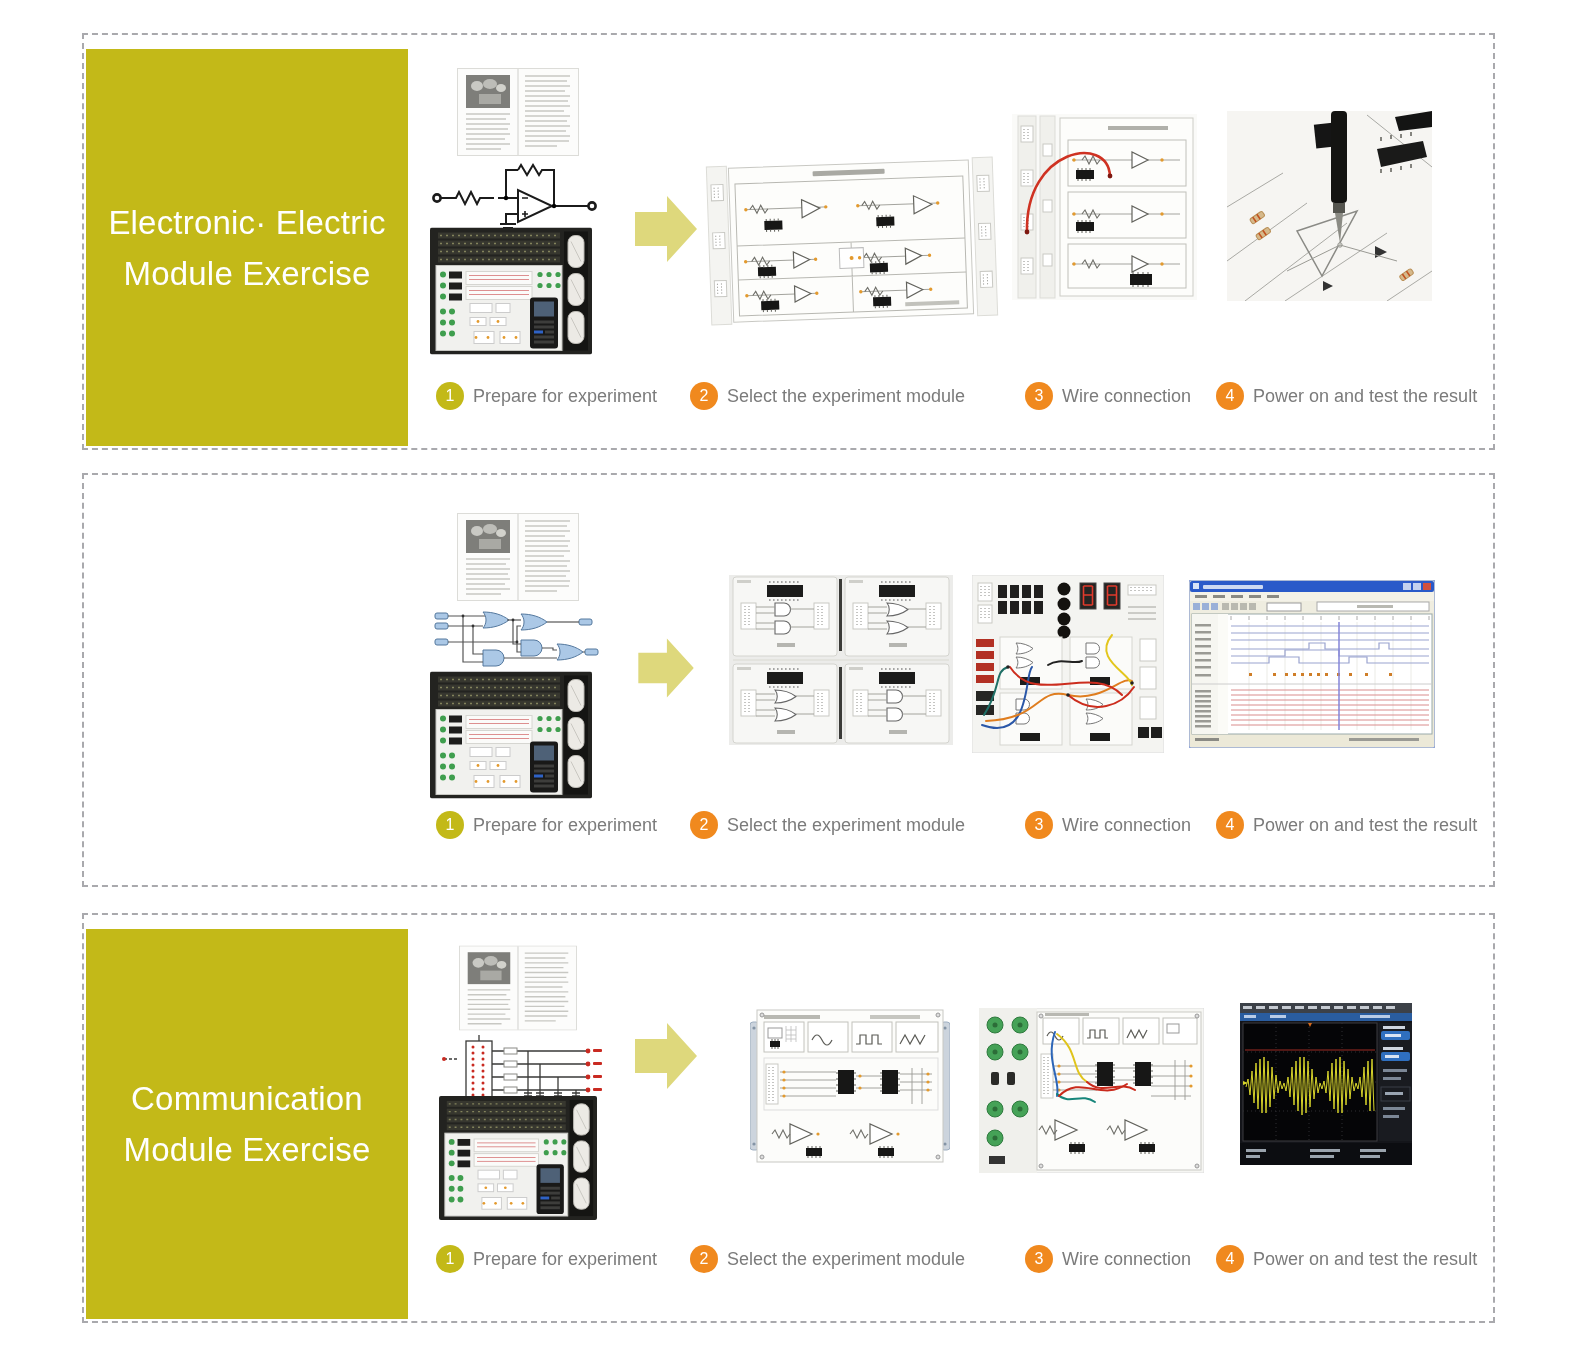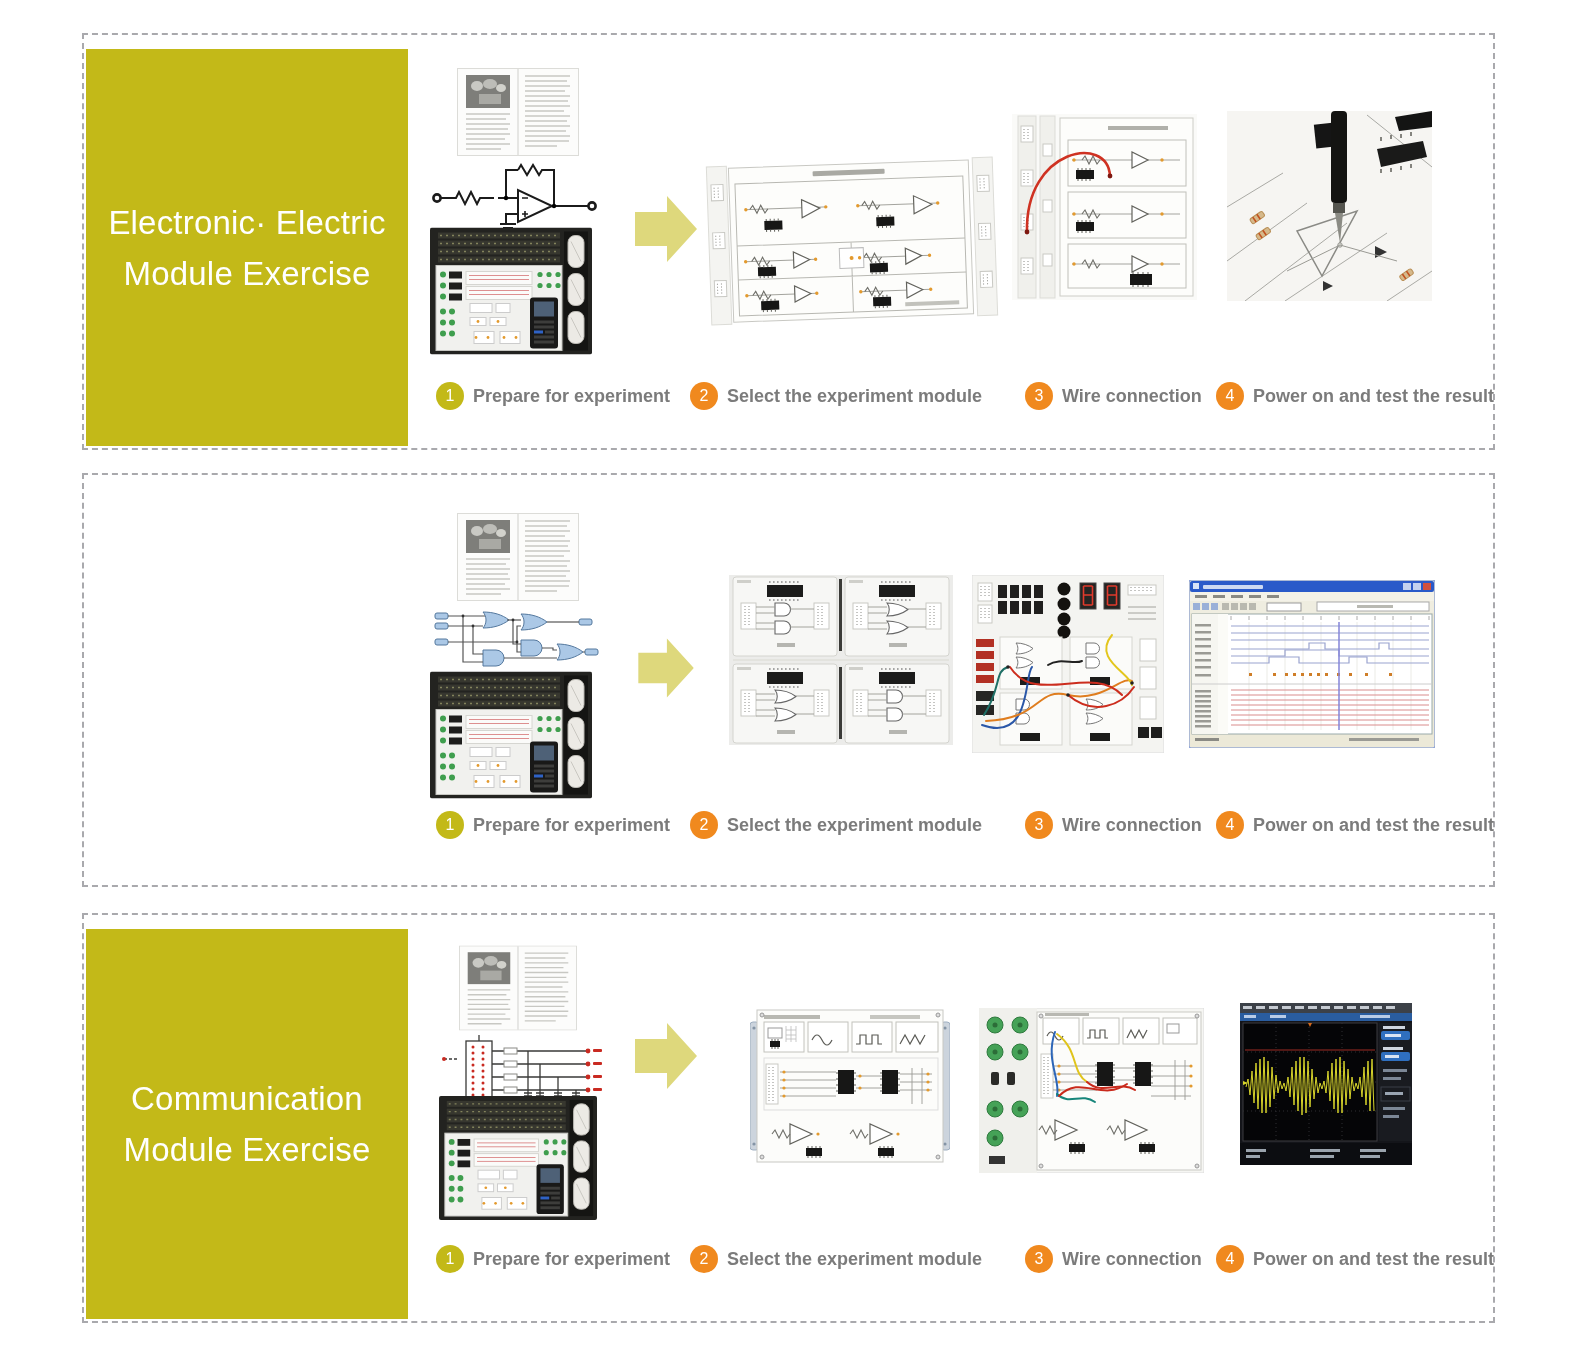--- a/index.html
+++ b/index.html
@@ -14,21 +14,21 @@
           display:flex;flex-direction:column;align-items:center;justify-content:center;row-gap:18px;}
   .tline{color:var(--title_text,#ffffff);font-size:33px;line-height:1;font-weight:400;letter-spacing:.2px;}
   .ph{position:absolute;}
   .ph svg{width:100%;height:100%;display:block;}
   .step{position:absolute;display:flex;align-items:center;column-gap:9px;}
   .r1 .step{top:347px}.r2 .step{top:336px}.r3 .step{top:330px}
   .s1{left:352px}.s2{left:606px}.s3{left:941px}.s4{left:1132px}
   .badge{width:28px;height:28px;border-radius:50%;background:var(--step_bg,#f0891e);color:#fff;
          font-size:16px;display:flex;align-items:center;justify-content:center;flex:0 0 auto;}
   .badge.first{background:var(--step1_bg,#c3b918);}
-  .slabel{font-size:18px;color:var(--label_text,#7b7b7b);white-space:nowrap;font-weight:bold;}
+  .slabel{font-size:18px;color:var(--label_text,#7b7b7b);white-space:nowrap;}
   
   .dip rect{fill:#171716}
   .dip path{stroke:#60605a;stroke-width:1;fill:none}
   .pad{fill:#fff;stroke:#c9c9c4}
   .od{fill:#e39a2e}
   .oa{fill:#fff;stroke:#63635d;stroke-width:1.2}
   .res{fill:none;stroke:#6e6e68;stroke-width:1.1}
   .wv{fill:none;stroke:#5a5a55;stroke-width:1.2}
   .thin{stroke:#9a9a94;stroke-width:.9;fill:none}
   .pdot{stroke:#8a8a85;stroke-dasharray:1 2;fill:none}

